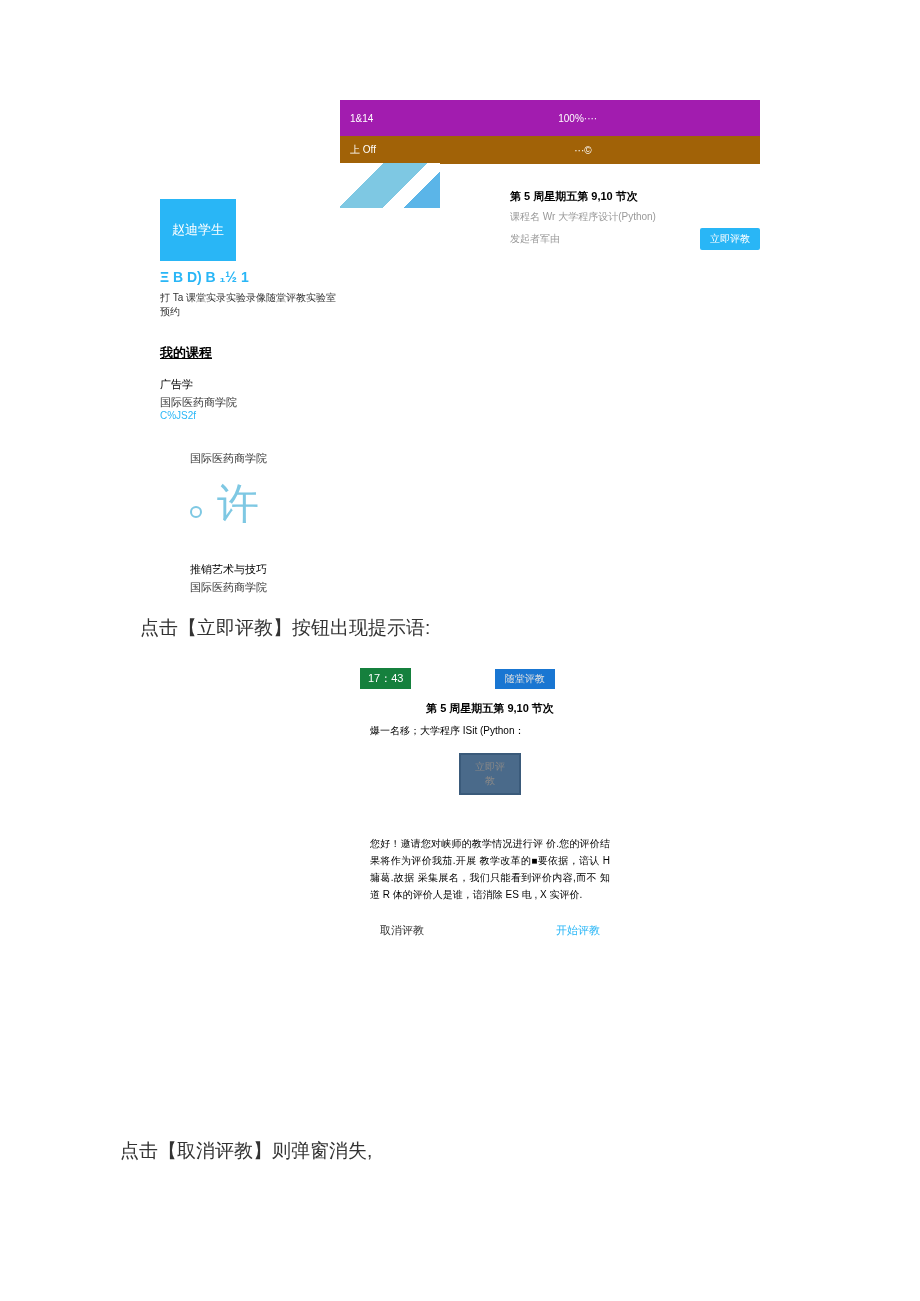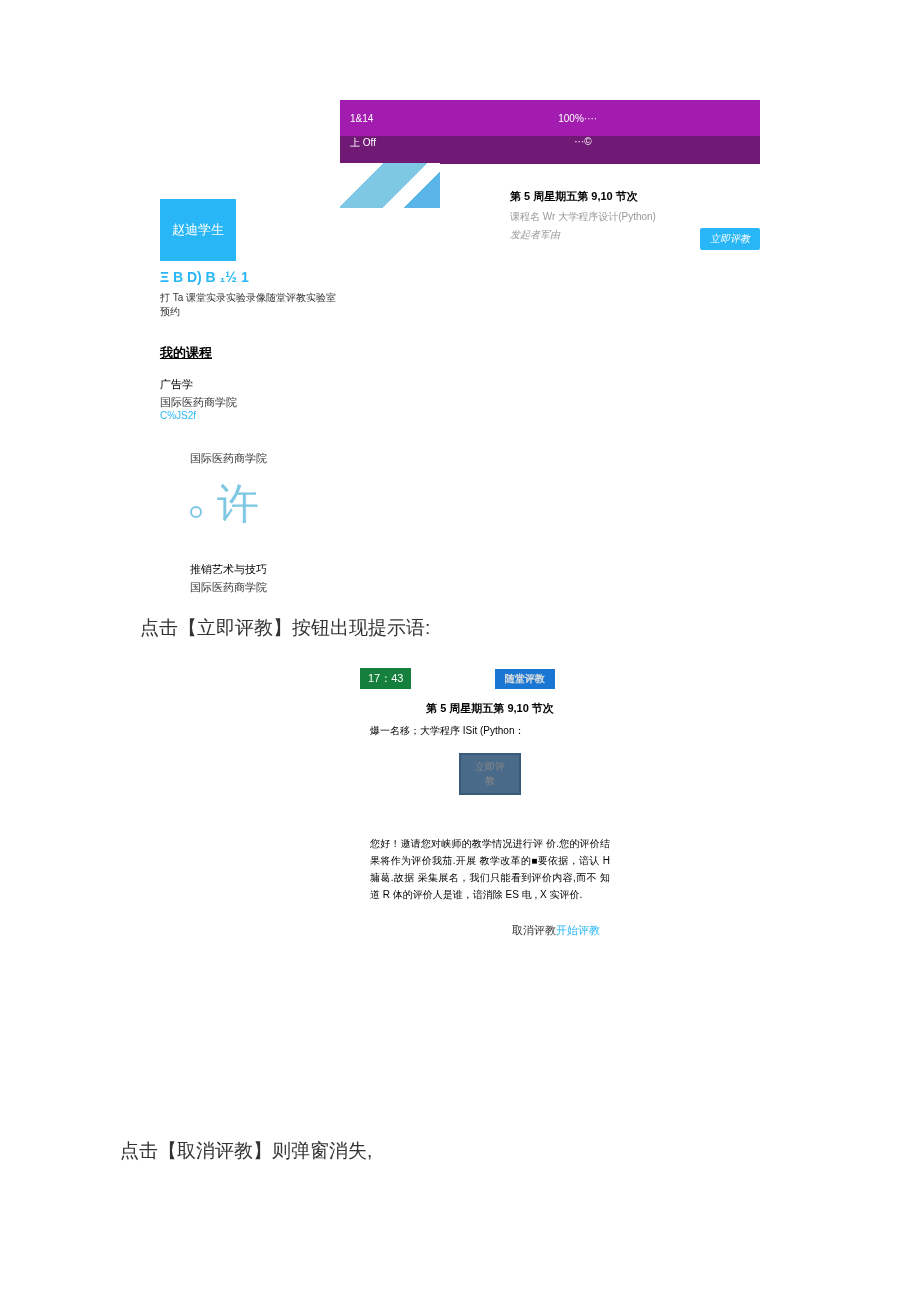--- a/index.html
+++ b/index.html
@@ -16,25 +16,25 @@
       color: #fff;
       height: 36px;
       display: flex;
       align-items: center;
       padding: 0 10px;
       font-size: 10px;
       margin-left: 180px;
     }
     .status-bar .center { flex: 1; text-align: center; padding-left: 32px;}
     .status-row2 {
-      background: #701a75;
+      background: #a16207;
       color: #fff;
       height: 28px;
       display: flex;
-      align-items: flex-start;
+      align-items: center;
       padding: 0 10px;
       font-size: 10px;
       margin-left: 180px;
     }
     .status-row2 .mid { flex:1; text-align:center; padding-left:40px;}
     
     .content-area {
       display: flex;
       margin-top: 10px;
     }
@@ -115,21 +115,20 @@
       font-size: 11px;
       display: inline-block;
     }
     .modal-header-btn {
       background: #1976d2;
       color: #e0e0e0;
       padding: 3px 10px;
       font-size: 10px;
       display: inline-block;
       margin: 8px 0 12px 80px;
-      font-weight: bold;
     }
     .modal-title { font-size: 11px; font-weight: bold; text-align: center; margin-bottom: 8px; }
     .modal-sub { font-size: 10px; margin-bottom: 15px; padding-left: 10px;}
     .modal-btn-dark {
       background: #4a6a8a;
       border: 2px solid #3a5a7a;
       color: #888;
       padding: 5px 14px;
       font-size: 10px;
       display: block;
@@ -137,21 +136,21 @@
       width: 62px;
       text-align: center;
     }
     .modal-body {
       font-size: 10px;
       line-height: 1.7;
       padding: 0 10px;
       text-align: justify;
       margin-bottom: 20px;
     }
-    .modal-actions { display: flex; justify-content: flex-end; padding: 0 20px; }
+    .modal-actions { display: flex; justify-content: space-between; padding: 0 20px; }
     .cancel-btn { font-size: 11px; color: #333; }
     .start-btn { font-size: 11px; color: #29b6f6; }
     
     .bottom-text {
       font-size: 19px;
       color: #333;
       margin-top: 200px;
       margin-left: -40px;
     }
     
@@ -200,21 +199,21 @@
         <div>推销艺术与技巧</div>
         <div class="course-sub">国际医药商学院</div>
       </div>
     </div>
 
     <div class="right-col">
       <div style="height:15px;"></div>
       <div class="eval-card">
         <div class="eval-title">第 5 周星期五第 9,10 节次</div>
         <div class="eval-line">课程名 Wr 大学程序设计(Python)</div>
-        <div style="display:flex; justify-content:space-between; align-items:flex-start;font-style:italic;">
+        <div style="display:flex; justify-content:space-between; align-items:flex-end;">
           <div class="eval-line">发起者军由</div>
           <div class="eval-btn">立即评教</div>
         </div>
       </div>
 
     </div>
   </div>
 
   <div class="instruction-text">点击【立即评教】按钮出现提示语:</div>
 

